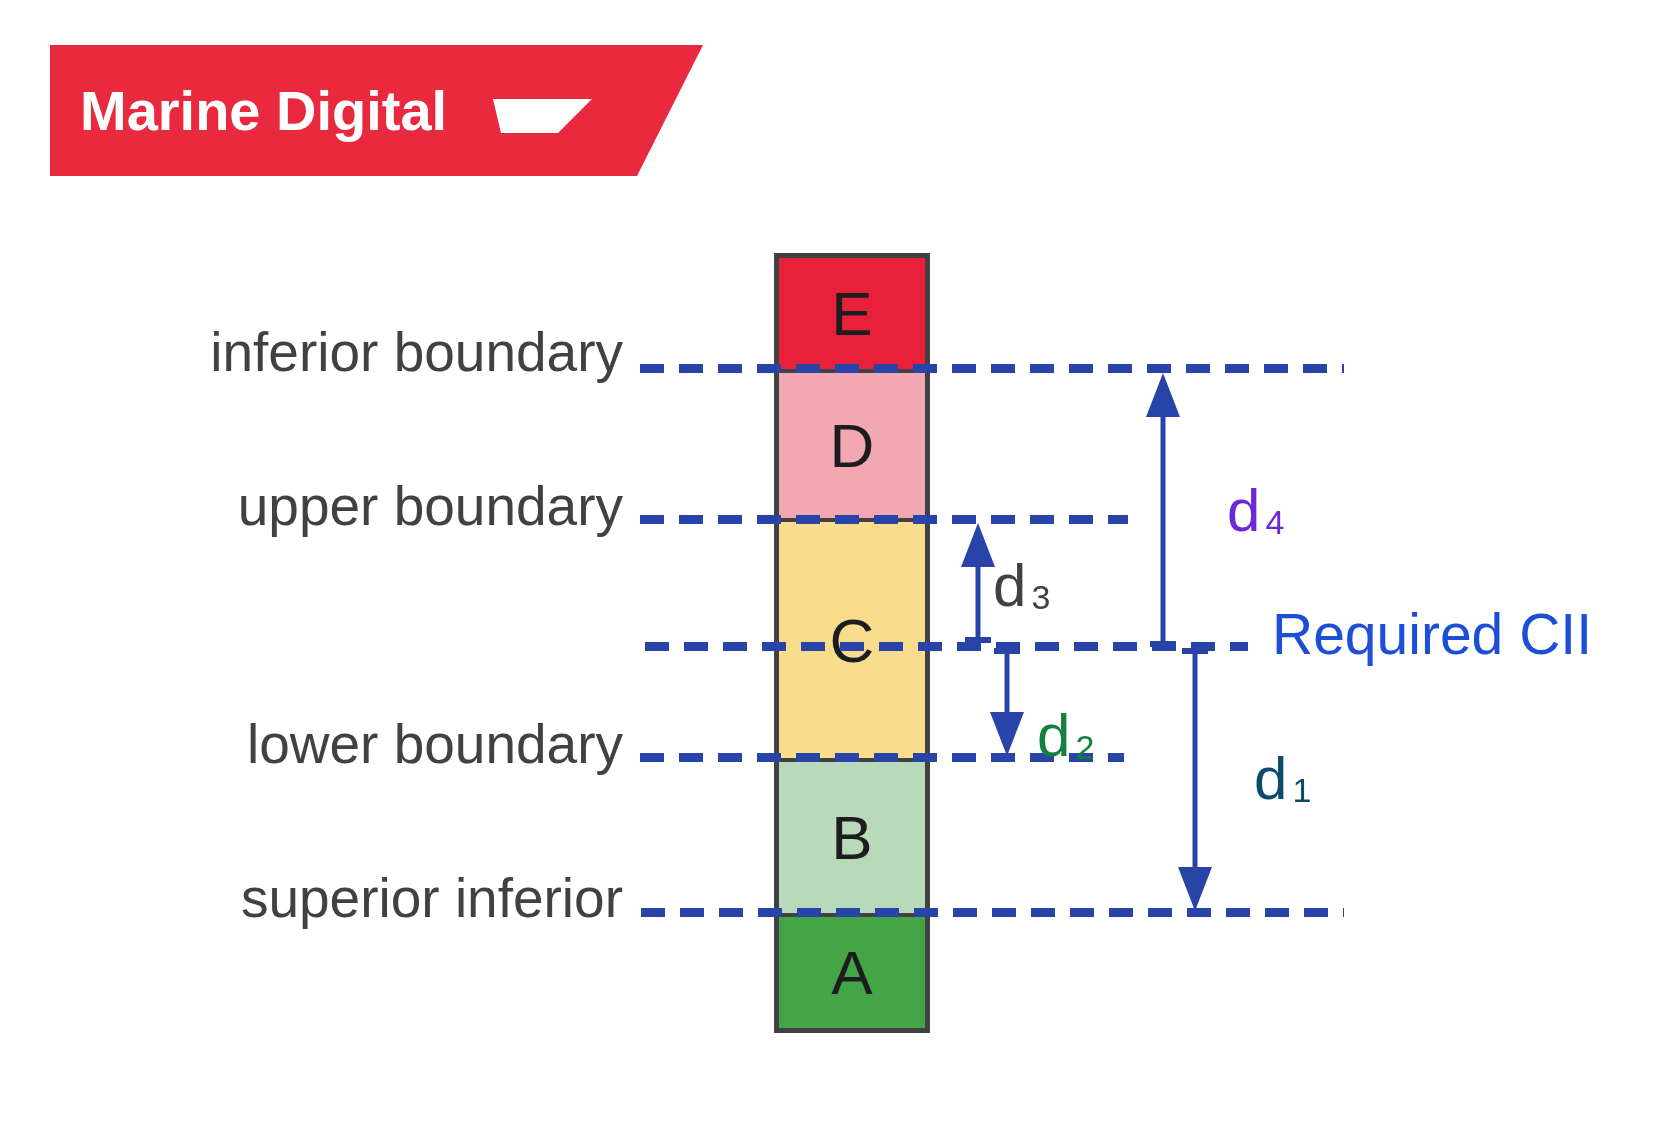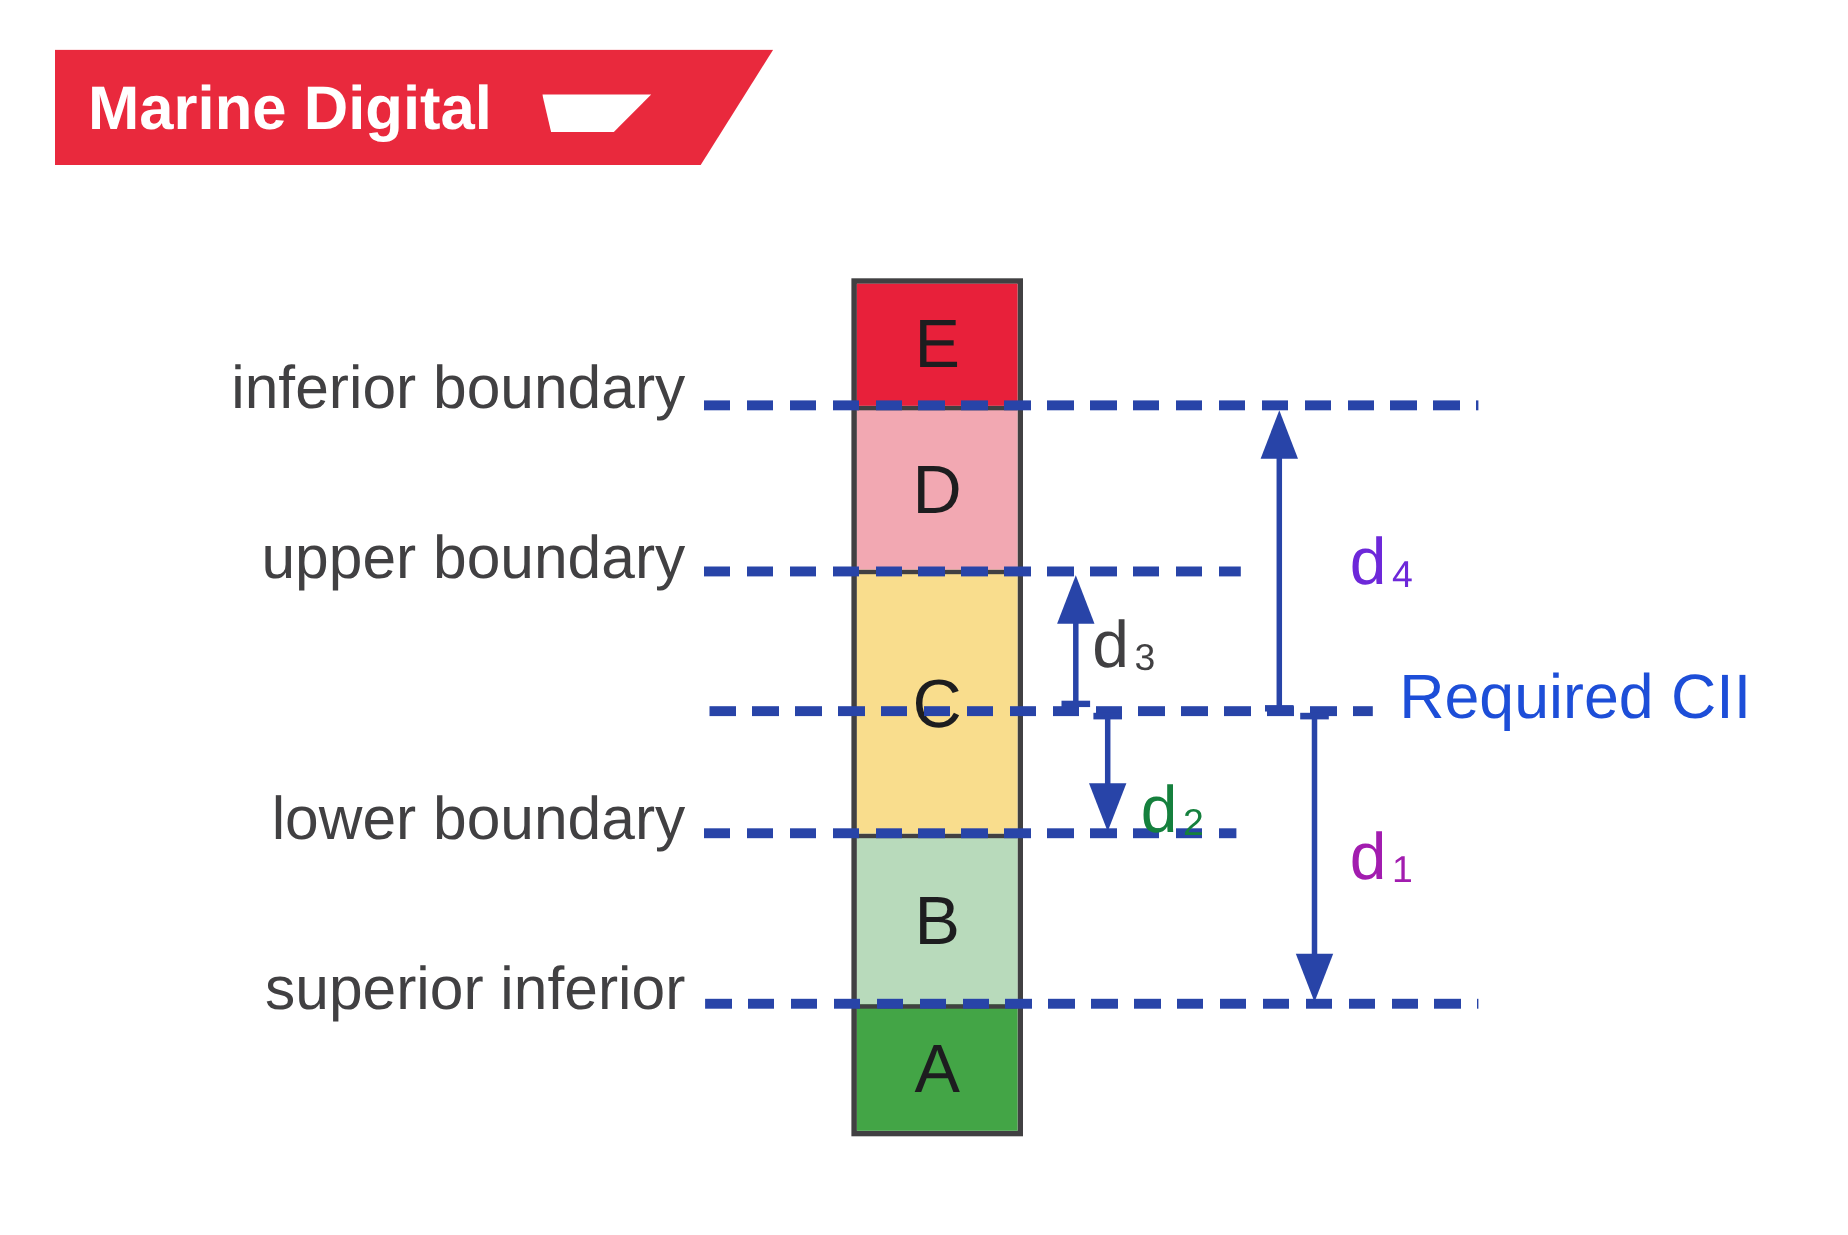--- a/index.html
+++ b/index.html
@@ -9,21 +9,21 @@
     height: 1123px;
     background: #ffffff;
     font-family: "Liberation Sans", sans-serif;
     overflow: hidden;
   }
 
   
   .logo {
     position: absolute;
     left: 50px; top: 45px;
-    width: 653px; height: 105px;
+    width: 653px; height: 131px;
     clip-path: polygon(0 0, 100% 0, calc(100% - 66px) 100%, 0 100%);
     display: flex;
     align-items: center;
   }
   .logo-text {
     margin-left: 30px;
     font-size: 56px;
     font-weight: 700;
     color: #ffffff;
     white-space: nowrap;
@@ -185,17 +185,17 @@
 
   <div class="dlabel dlabel-4" style="color: #6d28d9;">
     <span>d</span><span class="sub">4</span>
   </div>
   <div class="dlabel dlabel-3" style="color: rgb(65, 64, 66);">
     <span>d</span><span class="sub">3</span>
   </div>
   <div class="dlabel dlabel-2" style="color: #15803d; margin-top: 40px;">
     <span>d</span><span class="sub">2</span>
   </div>
-  <div class="dlabel dlabel-1" style="color: #a21caf;">
+  <div class="dlabel dlabel-1" style="color: #0c4a6e; margin-left: 27px;">
     <span>d</span><span class="sub">1</span>
   </div>
 
 </div>
 
 </body></html>

